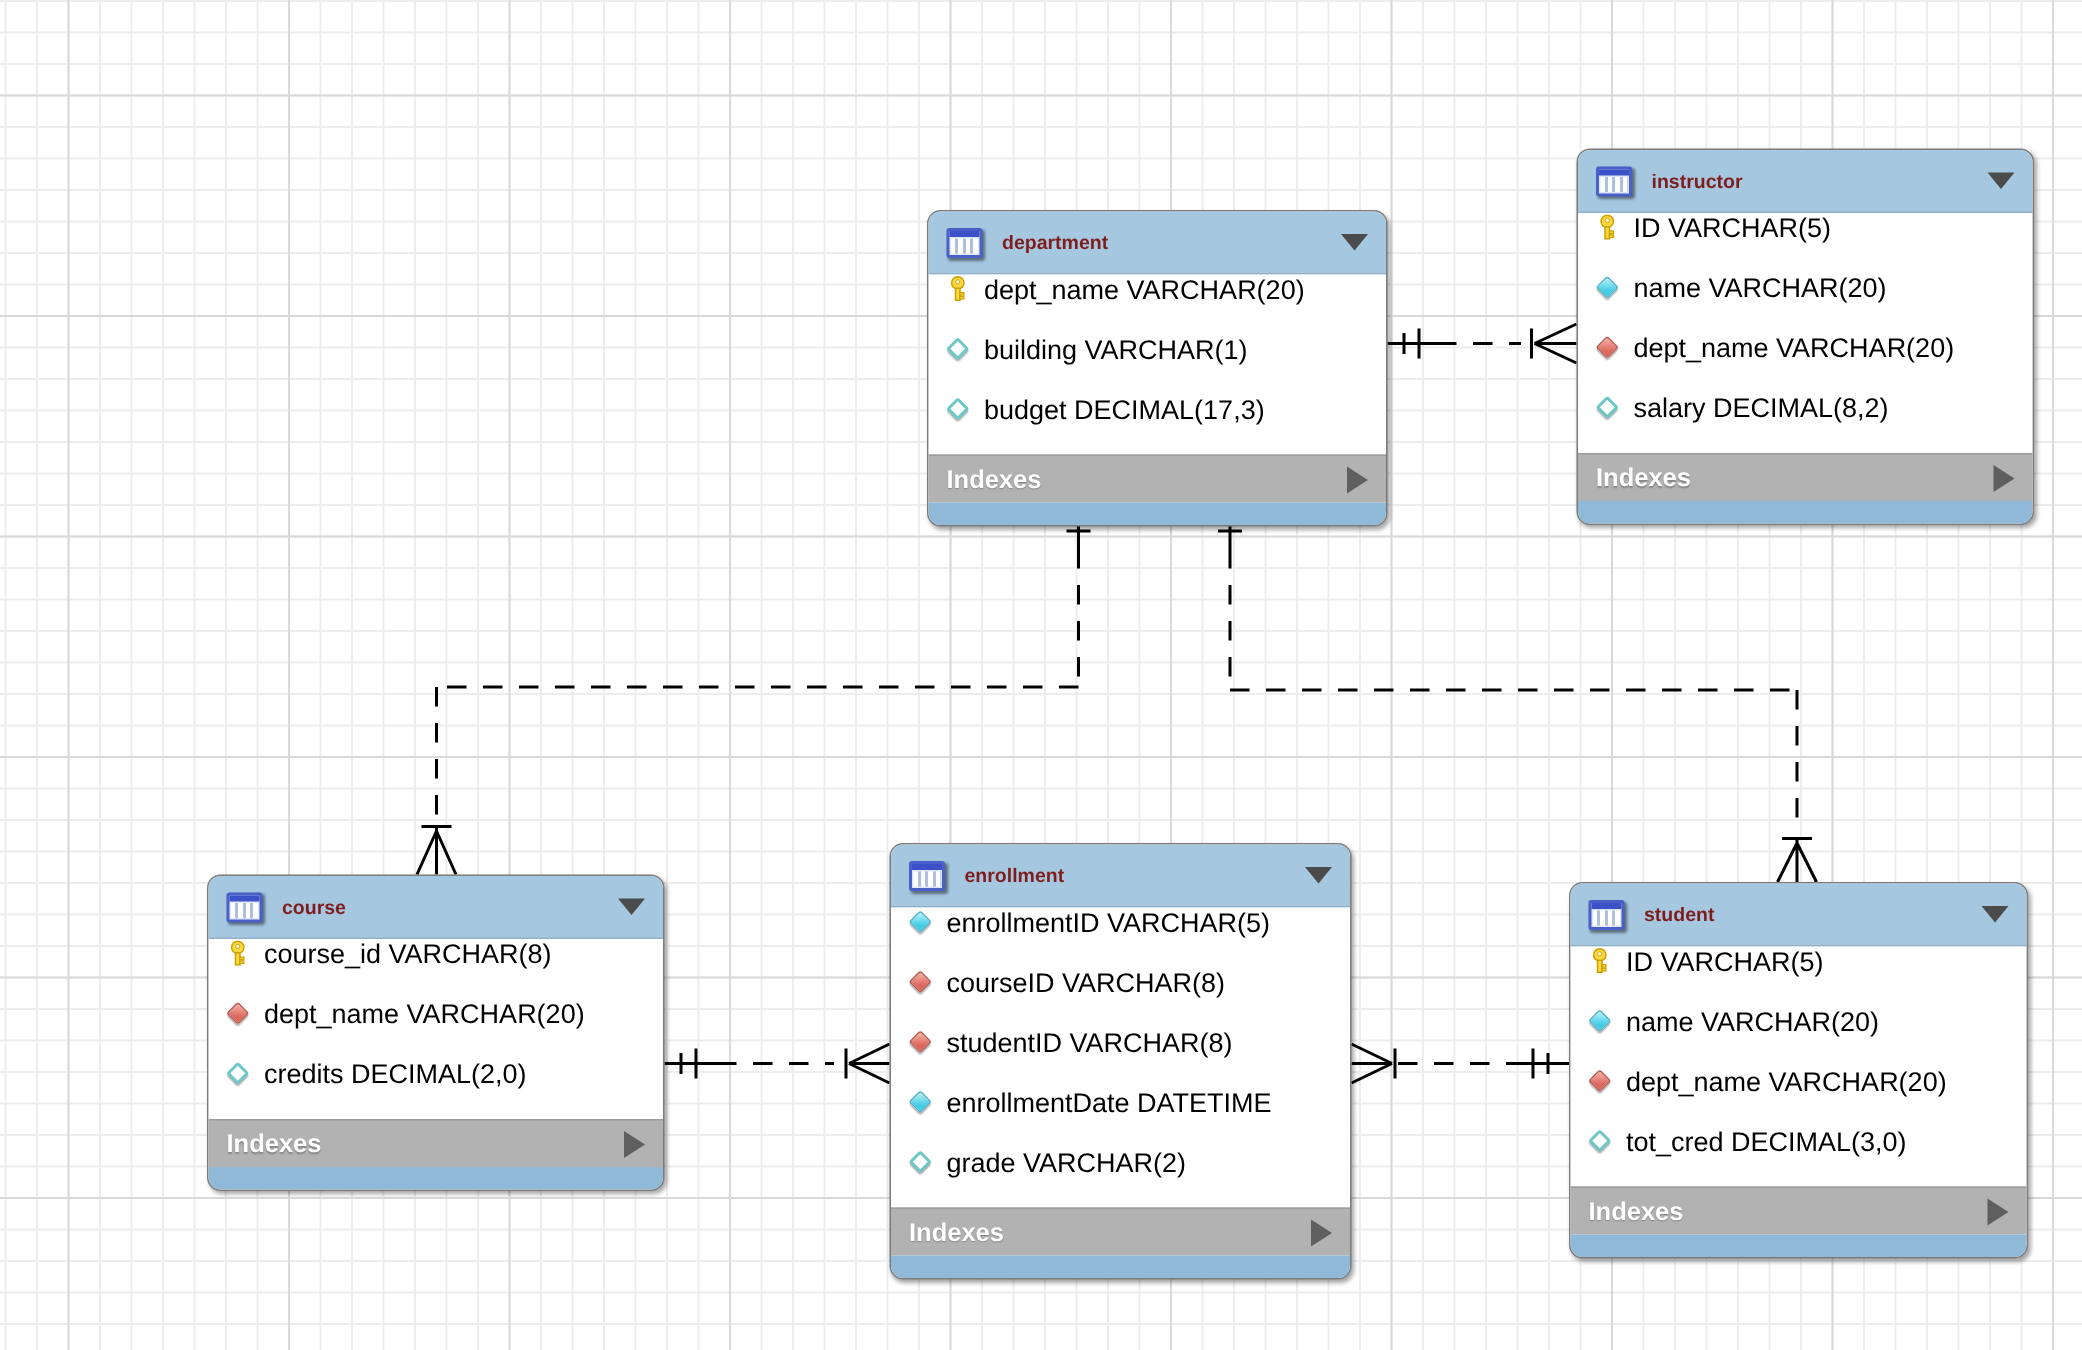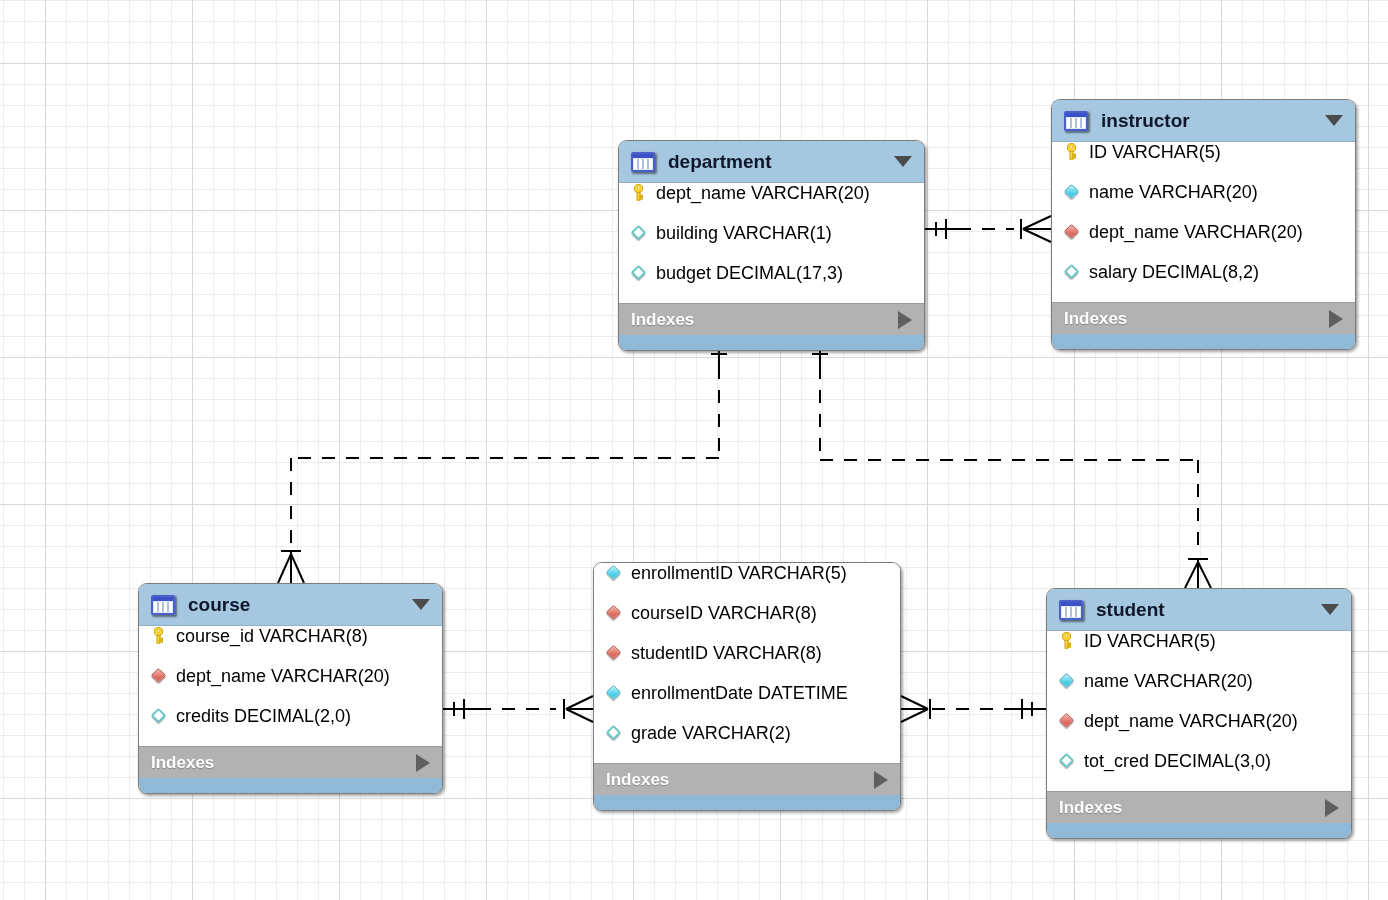--- a/index.html
+++ b/index.html
@@ -25,21 +25,21 @@
 
   .table {
     position:absolute; border:1px solid #7c7c7c; border-radius:9px;
     overflow:hidden; background:#fff;
     box-shadow:1.5px 2px 3px rgba(0,0,0,0.35);
   }
   .thead {
     height:42px; background:#a5c7e0; display:flex; align-items:center;
     padding:0 12px 0 12px; border-bottom:1px solid #8fb0c8;
   }
-  .tname { font-size:19px; font-weight:bold; color:#0f172a; margin-left:13px; flex:1; }
+  .tname { font-size:13px; font-weight:bold; color:#7f1d1d; margin-left:13px; flex:1; }
   .tri {
     width:0; height:0; border-left:9px solid transparent;
     border-right:9px solid transparent; border-top:11px solid #4b4b4b;
   }
   .ticon {
     position:relative; width:24px; height:20px; background:#dce6f8;
     border:2px solid #4a5fc8; border-radius:2px;
     box-shadow:1.5px 1.5px 2px rgba(0,0,0,0.45); flex:0 0 auto;
   }
   .ticon::before { content:''; position:absolute; left:0; right:0; top:0; height:4px; background:#3c50c8; }
@@ -224,20 +224,25 @@
       </div>
     </div>
     <div class="idx">
       <span class="idx-label">Indexes</span>
       <span class="arrow"></span>
     </div>
     <div class="strip"></div>
   </div>
 
   <div class="table" id="t-enrollment">
+    <div class="thead">
+      <span class="ticon"></span>
+      <span class="tname">enrollment</span>
+      <span class="tri"></span>
+    </div>
     <div class="rows">
       <div class="row">
         <span class="ic">
             <span class="diamond not-null"></span>
           </span>
         <span class="ftext">enrollmentID VARCHAR(5)</span>
       </div>
       <div class="row">
         <span class="ic">
             <span class="diamond foreign-key"></span>

